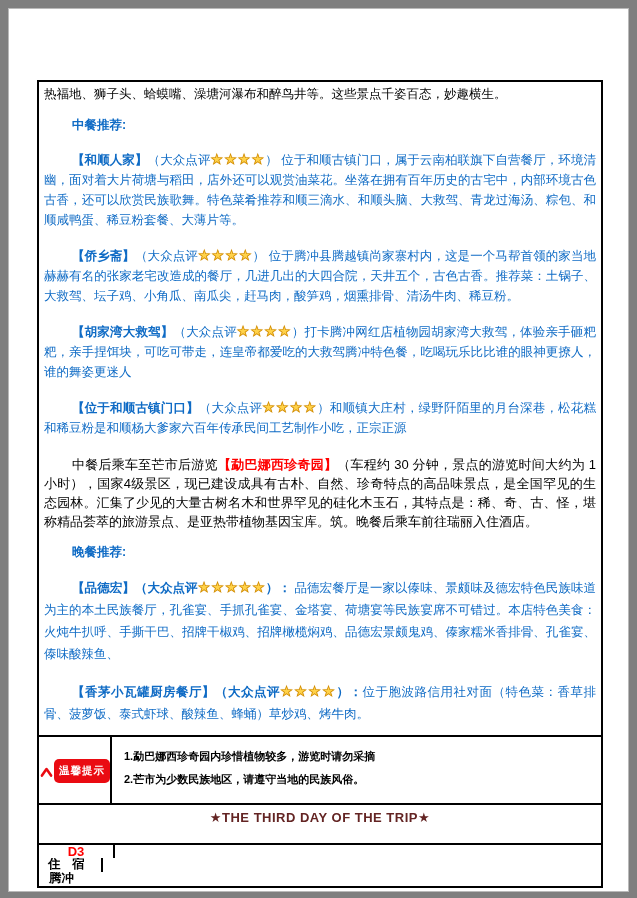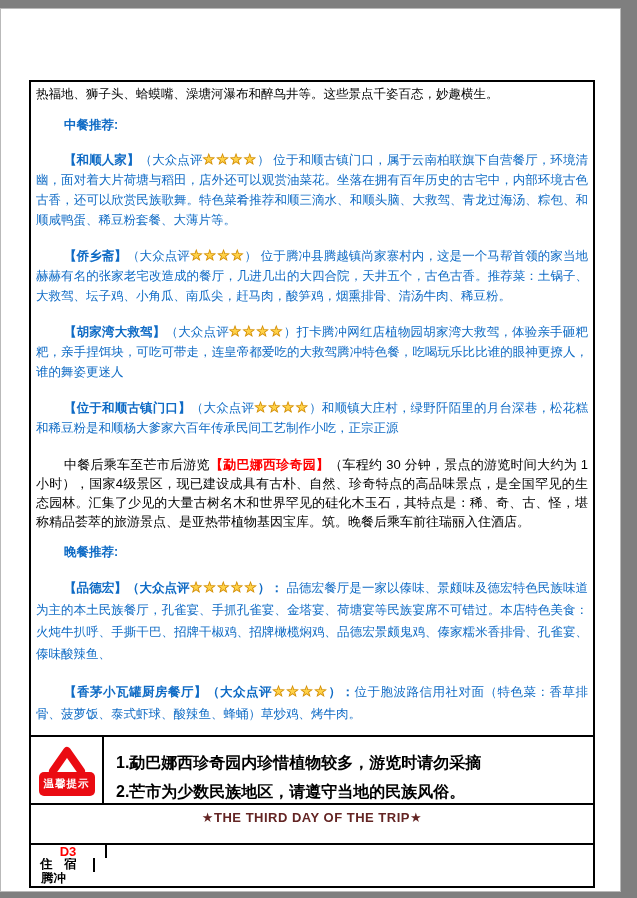--- a/index.html
+++ b/index.html
@@ -4,21 +4,21 @@
 <style>
   * { box-sizing: border-box; }
   html,body { margin:0; padding:0; }
   body {
     width:637px; height:898px;
     background:#7f7f7f;
     font-family:"Liberation Sans","DejaVu Sans",sans-serif;
   }
   .frame { position:relative; width:637px; height:898px; background:#7f7f7f; overflow:hidden; }
   .sheet {
-    position:absolute; left:0; top:8px; width:621px; height:884px;
+    position:absolute; left:8px; top:8px; width:621px; height:884px;
     background:#ffffff; border:1px solid #b9b9b9;
   }
   .doc-table {
     position:absolute; left:28px; top:71px; width:566px;
     border:2px solid #000; background:#fff;
   }
   
   .main-cell { min-height:546px; padding:2px 5px 10px 5px; overflow:hidden; }
   .intro {
     margin:1px 0 0 0; color:#000; font-size:12.5px; line-height:19px; text-align:justify;
@@ -39,30 +39,30 @@
     -webkit-text-stroke:0.7px #d28d00; text-shadow:0 0 1px #c87d00;
   }
   .black-para {
     margin:17px 0 0 0; color:#000; font-size:13px; line-height:19px;
     text-align:justify; text-indent:28px;
   }
   .seg-red { color:#ff0000; font-weight:bold; }
   
   .tips-row { display:flex; border-top:2px solid #000; height:68px; }
   .tips-icon-cell {
-    width:73px; border-right:2px solid #000; display:flex; flex-direction:column;
+    width:73px; border-right:2px solid #000; display:flex; 
     align-items:center; justify-content:center; padding-top:2px;
   }
   .caret-icon { display:block; margin-bottom:-2px; }
   .tips-badge {
     background:#ea0b12; color:#fff; font-weight:bold; font-size:10.5px;
     padding:5px 5px; border-radius:5px; letter-spacing:1px; white-space:nowrap;
   }
   .tips-text { flex:1; padding:5px 10px 4px 12px; overflow:hidden; }
-  .tip { margin:12px 0 0 0; color:#000; font-weight:bold; font-size:16px; line-height:17px; }
+  .tip { margin:6px 0 0 0; color:#000; font-weight:bold; font-size:11px; line-height:17px; }
   
   .banner-row {
     border-top:2px solid #000; height:40px; line-height:25px; text-align:center;
     color:#632423; font-weight:bold; font-size:13px; letter-spacing:0.5px;
   }
   
   .day-row { display:flex; border-top:2px solid #000; height:43px;flex-direction:column; }
   .day-row > div { overflow:hidden; }
   .c-day {
     width:76px; border-right:2px solid #000; color:#ff0000; font-weight:bold;

